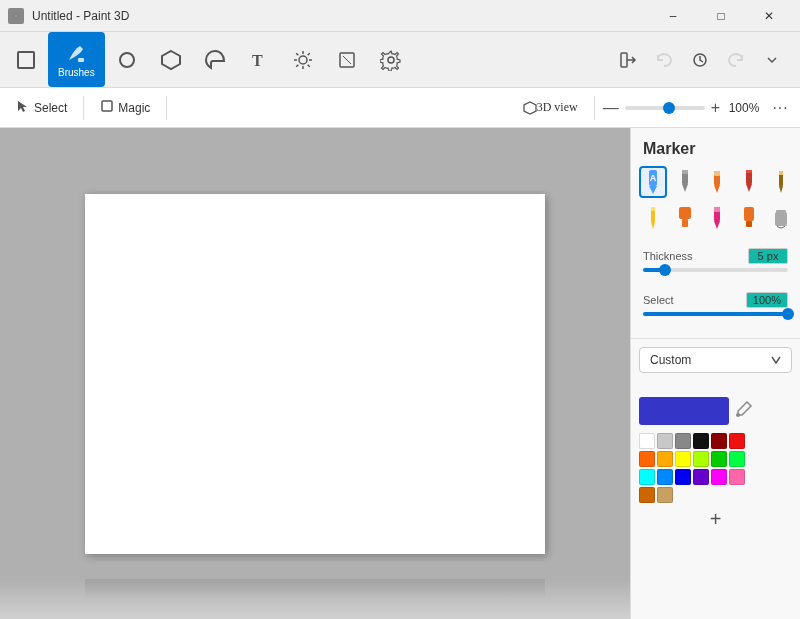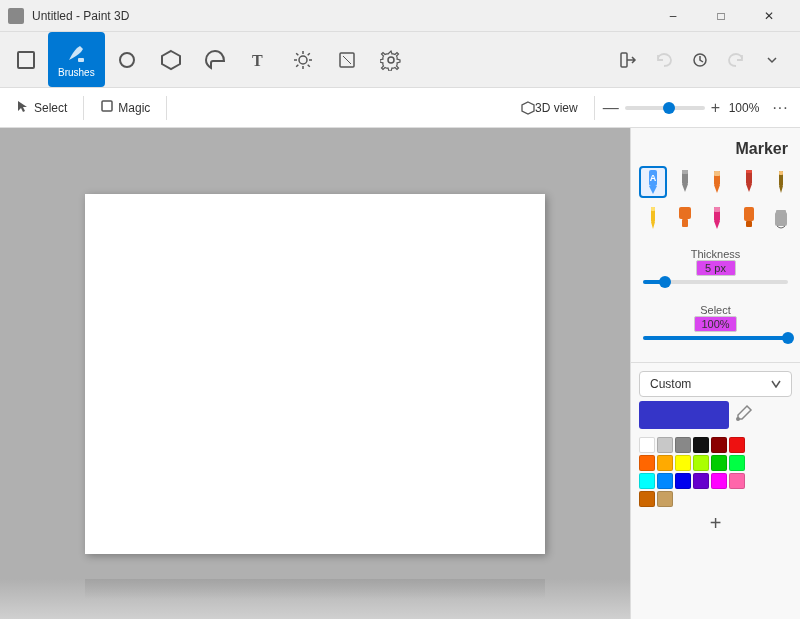--- a/index.html
+++ b/index.html
@@ -37,21 +37,21 @@
       display: flex; align-items: center; background: white;
       height: 40px; border-bottom: 1px solid #ddd; padding: 0 8px; gap: 4px;
     }
     .tool-btn {
       display: flex; align-items: center; gap: 4px; padding: 4px 8px;
       cursor: pointer; border-radius: 4px; font-size: 12px; color: #333;
     }
     .tool-btn-icon { font-size: 14px; }
     .tool-separator { width: 1px; height: 24px; background: #ddd; margin: 0 4px; }
     .toolbar-spacer { flex: 1; }
-    .view-3d { display: flex; align-items: flex-end; padding: 4px 8px; cursor: pointer; color: #333; font-size: 12px; }
+    .view-3d { display: flex; align-items: flex-end; padding: 4px 8px; cursor: pointer; color: #333; font-size: 12px; font-family: Liberation Serif, serif; }
     .zoom-area { display: flex; align-items: center; gap: 6px; }
     .zoom-minus, .zoom-plus { font-size: 16px; color: #555; cursor: pointer; }
     .zoom-slider { width: 80px; height: 4px; background: #ddd; border-radius: 2px; position: relative; cursor: pointer; }
     .zoom-slider-thumb { position: absolute; top: -4px; left: 55%; width: 12px; height: 12px; background: #0078d4; border-radius: 50%; transform: translateX(-50%); }
     .zoom-label { font-size: 12px; color: #333; min-width: 36px; text-align: center; }
     .toolbar-more { font-size: 16px; color: #555; cursor: pointer; padding: 4px; }
 
     
     .main-area {
       display: flex; height: calc(619px - 32px - 56px - 40px);
@@ -78,51 +78,51 @@
       background: linear-gradient(to bottom, rgba(150,150,150,0.5), transparent);
       z-index: 0;
     }
 
     
     .right-panel {
       width: 170px; background: #f8f8f8; border-left: 1px solid #ddd;
       display: flex; flex-direction: column; overflow-y: auto;
     }
     .panel-title {
-      font-size: 16px; font-weight: 600; color: #333; padding: 12px 12px 8px; text-align: right;
+      font-size: 16px; font-weight: 600; color: #333; padding: 12px 12px 8px;
     }
 
     
     .brush-grid {
       display: grid; grid-template-columns: repeat(5, 1fr); gap: 4px; padding: 0 8px 8px;
     }
     .brush-tool {
       width: 28px; height: 32px; display: flex; align-items: center; justify-content: center;
       cursor: pointer; border-radius: 4px; border: 2px solid transparent; font-size: 18px;
     }
     .brush-tool.selected { border-color: #0078d4; background: #e8f0fe; }
 
     
     .prop-section { padding: 6px 12px; }
-    .prop-label-row { display: flex; justify-content: space-between; align-items: center; margin-bottom: 4px; flex-direction: column; }
+    .prop-label-row { display: flex; justify-content: space-between; align-items: center; margin-bottom: 4px; }
     .prop-label { font-size: 11px; color: #555; }
-    .prop-value { font-size: 11px; color: #333; border: 1px solid #ccc; padding: 1px 6px; border-radius: 2px; background: #d946ef; min-width: 40px; text-align: center; }
+    .prop-value { font-size: 11px; color: #333; border: 1px solid #ccc; padding: 1px 6px; border-radius: 2px; background: #14b8a6; min-width: 40px; text-align: center; }
     .prop-slider-track { height: 4px; background: #ddd; border-radius: 2px; position: relative; cursor: pointer; margin: 2px 0 8px; }
     .prop-slider-fill { height: 100%; background: #0078d4; border-radius: 2px; }
     .prop-slider-thumb { position: absolute; top: -4px; width: 12px; height: 12px; background: #0078d4; border-radius: 50%; transform: translateX(-50%); }
 
     
     .panel-divider { height: 1px; background: #ddd; margin: 8px 0; }
 
     
     .color-section { padding: 0 8px 8px; }
     .custom-dropdown {
       display: flex; align-items: center; justify-content: space-between;
       border: 1px solid #ccc; border-radius: 4px; padding: 5px 10px;
-      cursor: pointer; background: white; margin-bottom: 4px; font-size: 12px; color: #333;
+      cursor: pointer; background: white; margin-bottom: 24px; font-size: 12px; color: #333;
     }
     .color-preview-row { display: flex; align-items: center; gap: 6px; margin-bottom: 8px; }
     .color-preview { width: 90px; height: 28px; background: #3535c8; border-radius: 3px; flex-shrink: 0; }
     .color-eyedropper { font-size: 16px; color: #888; cursor: pointer; }
     .color-swatch { width: 16px; height: 16px; border-radius: 2px; cursor: pointer; border: 1px solid rgba(0,0,0,0.15); }
     .color-row { display: flex; gap: 2px; margin-bottom: 2px; }
 
     .add-color-btn {
       display: flex; align-items: center; justify-content: center;
       width: 100%; height: 28px; cursor: pointer; color: #555; font-size: 20px;

